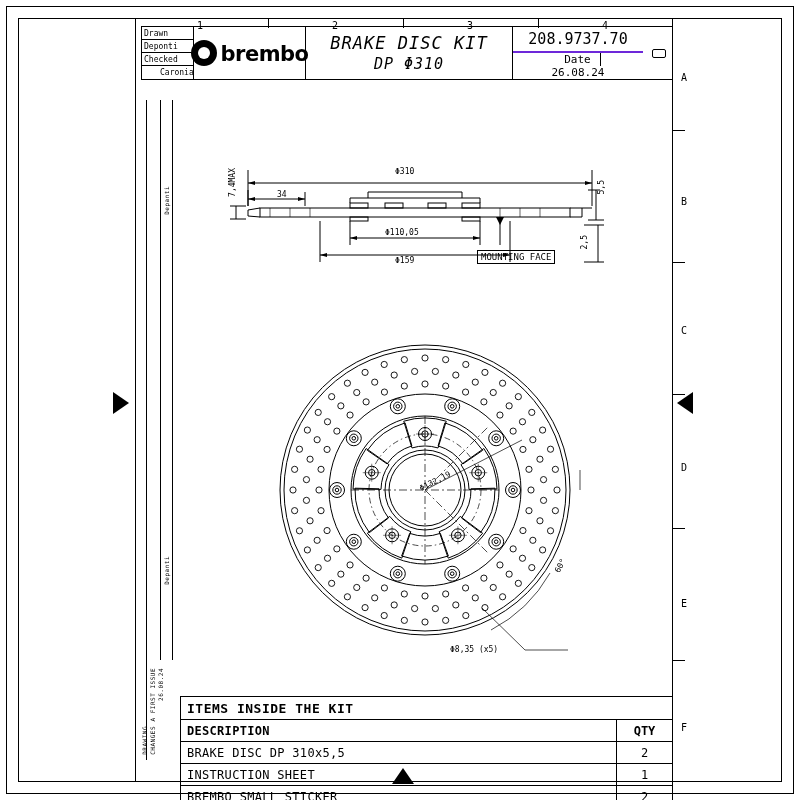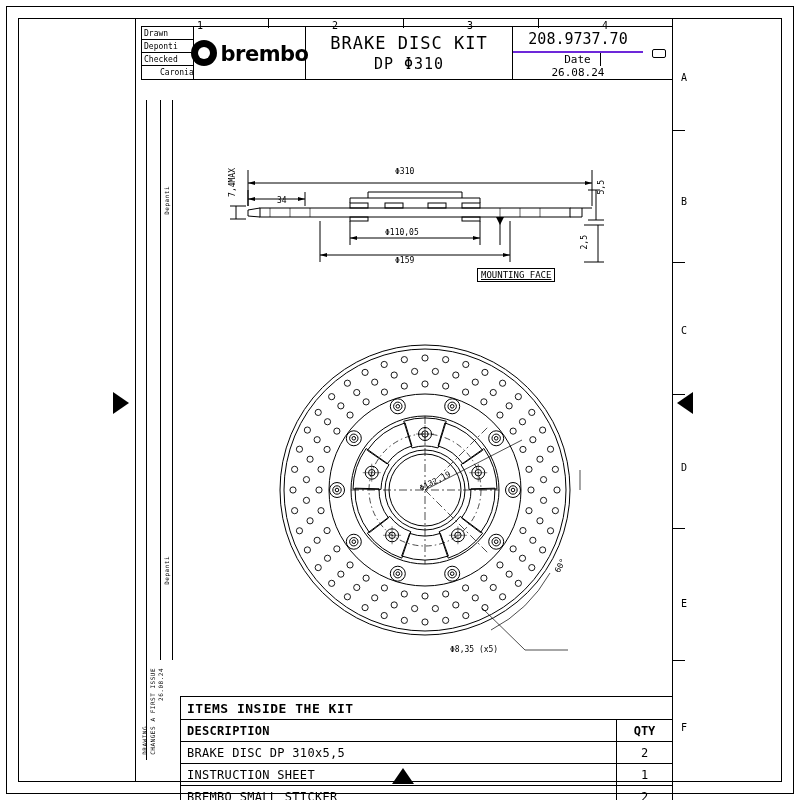--- a/index.html
+++ b/index.html
@@ -18,21 +18,21 @@
   
   #title-block{position:absolute;left:141px;top:26px;width:532px;height:54px;border:1px solid #000;box-sizing:border-box;}
   #names-col{position:absolute;left:0;top:0;width:52px;height:100%;border-right:1px solid #000;box-sizing:border-box;}
   .name-cell{height:25%;border-bottom:1px solid #000;box-sizing:border-box;font-size:8px;line-height:13px;padding-left:2px;font-family:"DejaVu Sans Mono",monospace;}
   .name-cell:last-child{border-bottom:none;margin-left:16px;}
   #logo-cell{position:absolute;left:52px;top:0;width:112px;height:100%;border-right:1px solid #000;box-sizing:border-box;display:flex;align-items:center;justify-content:center;}
   #brembo-logo{display:flex;align-items:flex-end;gap:4px;}
   #brembo-disc{width:26px;height:26px;border-radius:50%;background:#000;position:relative;}
   #brembo-disc:after{content:"";position:absolute;left:7px;top:7px;width:12px;height:12px;border-radius:50%;background:#fff;}
   #brembo-word{font-family:"DejaVu Sans",sans-serif;font-weight:bold;font-size:21px;letter-spacing:-0.5px;}
-  #title-cell{position:absolute;left:164px;top:0;width:207px;height:100%;border-right:1px solid #000;box-sizing:border-box;display:flex;flex-direction:column;align-items:center;justify-content:center;}
+  #title-cell{position:absolute;left:164px;top:0;width:207px;height:100%;border-right:1px solid #000;box-sizing:border-box;display:flex;flex-direction:column;align-items:center;justify-content:center;font-style:italic;}
   #title-main{font-size:17px;font-family:"DejaVu Sans Mono",monospace;letter-spacing:1px;}
   #title-sub{font-size:15px;font-family:"DejaVu Sans Mono",monospace;letter-spacing:1px;margin-top:2px;}
   #code-cell{position:absolute;left:371px;top:0;width:130px;height:50%;border-bottom:2px solid #6d28d9;box-sizing:border-box;display:flex;align-items:center;justify-content:center;font-size:15px;}
   #date-row{position:absolute;left:371px;top:50%;width:130px;height:50%;box-sizing:border-box;display:flex;align-items:center;flex-direction:column;}
   #date-lbl{width:46px;text-align:center;font-size:11px;border-right:1px solid #000;height:100%;display:flex;align-items:center;justify-content:center;box-sizing:border-box;}
   #date-val{flex:1;text-align:center;font-size:11px;}
   #rev-cell{position:absolute;left:501px;top:0;width:31px;height:100%;display:flex;align-items:center;justify-content:center;}
   #rev-mark{width:12px;height:7px;border:1px solid #000;border-radius:2px;}
 
   
@@ -195,24 +195,24 @@
       <polygon points="48,49 55,47 55,51"></polygon>
       <polygon points="105,49 98,47 98,51"></polygon>
       <polygon points="296,67 304,67 300,75"></polygon>
     </g>
   </svg>
 
   <div class="dim" style="left:395px;top:167px;">Φ310</div>
   <div class="dim" style="left:385px;top:228px;">Φ110,05</div>
   <div class="dim" style="left:395px;top:256px;">Φ159</div>
   <div class="dimv" style="left:228px;top:168px;">7,4MAX</div>
-  <div class="dim" style="left:277px;top:196px;">34</div>
+  <div class="dim" style="left:277px;top:190px;">34</div>
   <div class="dimv" style="left:597px;top:180px;">5,5</div>
   <div class="dimv" style="left:580px;top:235px;">2,5</div>
-  <div class="dim boxed" style="left:477px;top:268px;text-decoration:underline;">MOUNTING FACE</div>
+  <div class="dim boxed" style="left:477px;top:250px;">MOUNTING FACE</div>
 
   <svg class="abs" style="left:250px;top:320px;" width="360" height="350">
     <defs>
       <g id="holegrp"></g>
     </defs>
     <g stroke="#000" fill="none" stroke-width="1">
 
       <circle cx="175" cy="170" r="145"></circle>
       <circle cx="175" cy="170" r="141"></circle>
       <circle cx="175" cy="170" r="96"></circle>

